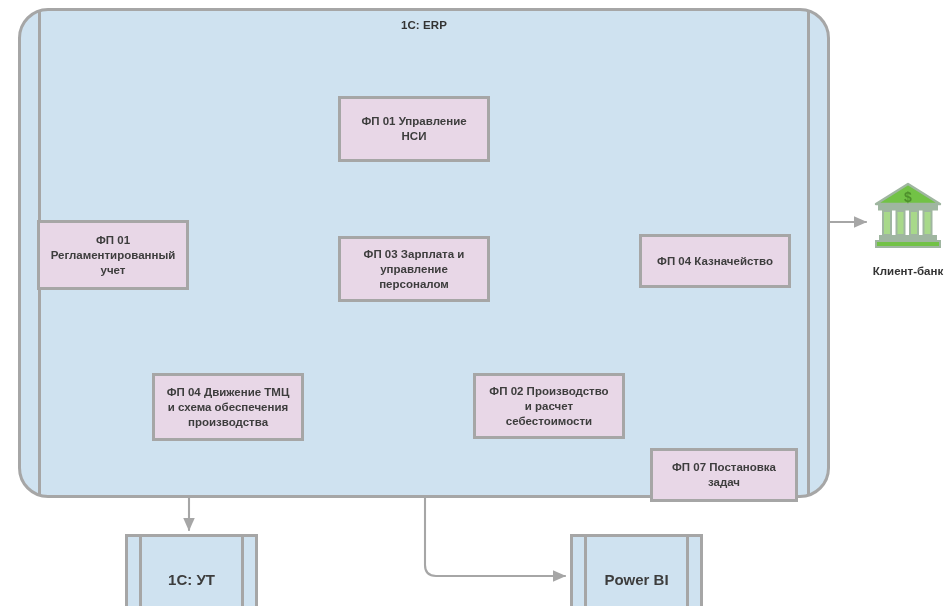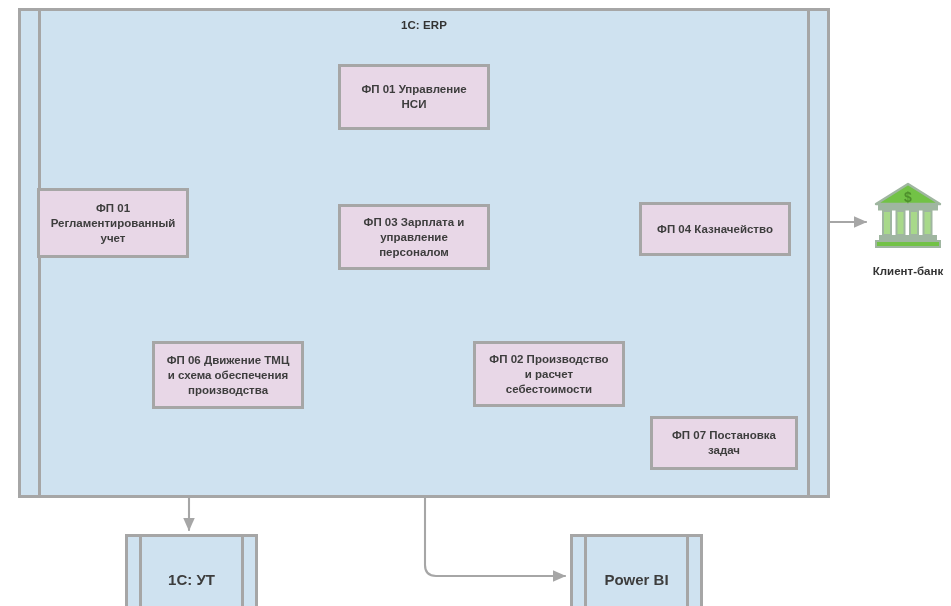--- a/index.html
+++ b/index.html
@@ -54,20 +54,21 @@
     display: flex;
     align-items: center;
     justify-content: center;
     text-align: center;
     color: #3d3d3d;
     font-size: 11.5px;
     font-weight: bold;
     line-height: 15px;
     padding: 2px 10px;
     z-index: 4;
+    margin-top: 32px;
   }
 
   
   .sys-box {
     position: absolute;
     background: #cfe2f0;
     border: 3px solid #a6a6a6;
     z-index: 4;
   }
   .sys-box > .side-bar {
@@ -147,21 +148,21 @@
       <path d="M 230 409 L 230 430"></path>
 
       <path d="M 230 430 Q 230 441 219 441 L 200 441 Q 189 441 189 452 L 189 530" marker-end="url(#arrow)"></path>
 
       <path d="M 230 430 Q 230 441 241 441 L 538 441 Q 549 441 549 430 L 549 410" marker-end="url(#arrow)"></path>
 
       <path d="M 425 409 L 425 565 Q 425 576 436 576 L 565 576" marker-end="url(#arrow)"></path>
     </g>
   </svg>
 
-  <div class="container-shape" style="left:18px; top:8px; width:812px; height:490px;">
+  <div class="container-shape" style="left:18px; top:8px; width:812px; height:490px;border-radius:30px;">
     <div class="side-bar left"></div>
     <div class="side-bar right"></div>
     <div class="container-title" style="top:8px;">1C: ERP</div>
   </div>
 
   <div class="fp-box" style="left:338px; top:64px; width:152px; height:66px;">
     <span>ФП 01 Управление НСИ</span>
   </div>
 
   <div class="fp-box" style="left:37px; top:188px; width:152px; height:70px;">
@@ -174,21 +175,21 @@
 
   <div class="fp-box" style="left:639px; top:202px; width:152px; height:54px;">
     <span>ФП 04 Казначейство</span>
   </div>
 
   <div class="fp-box" style="left:473px; top:341px; width:152px; height:66px;">
     <span>ФП 02 Производство и расчет себестоимости</span>
   </div>
 
   <div class="fp-box" style="left:152px; top:341px; width:152px; height:68px;">
-    <span>ФП 06 Движение ТМЦ и схема обеспечения производства</span>
+    <span>ФП 04 Движение ТМЦ и схема обеспечения производства</span>
   </div>
 
   <div class="fp-box" style="left:650px; top:416px; width:148px; height:54px;">
     <span>ФП 07 Постановка задач</span>
   </div>
 
   <div class="sys-box" style="left:125px; top:534px; width:133px; height:90px;">
     <div class="side-bar left"></div>
     <div class="side-bar right"></div>
     <div class="sys-label" style="top:34px;">1C: УТ</div>

